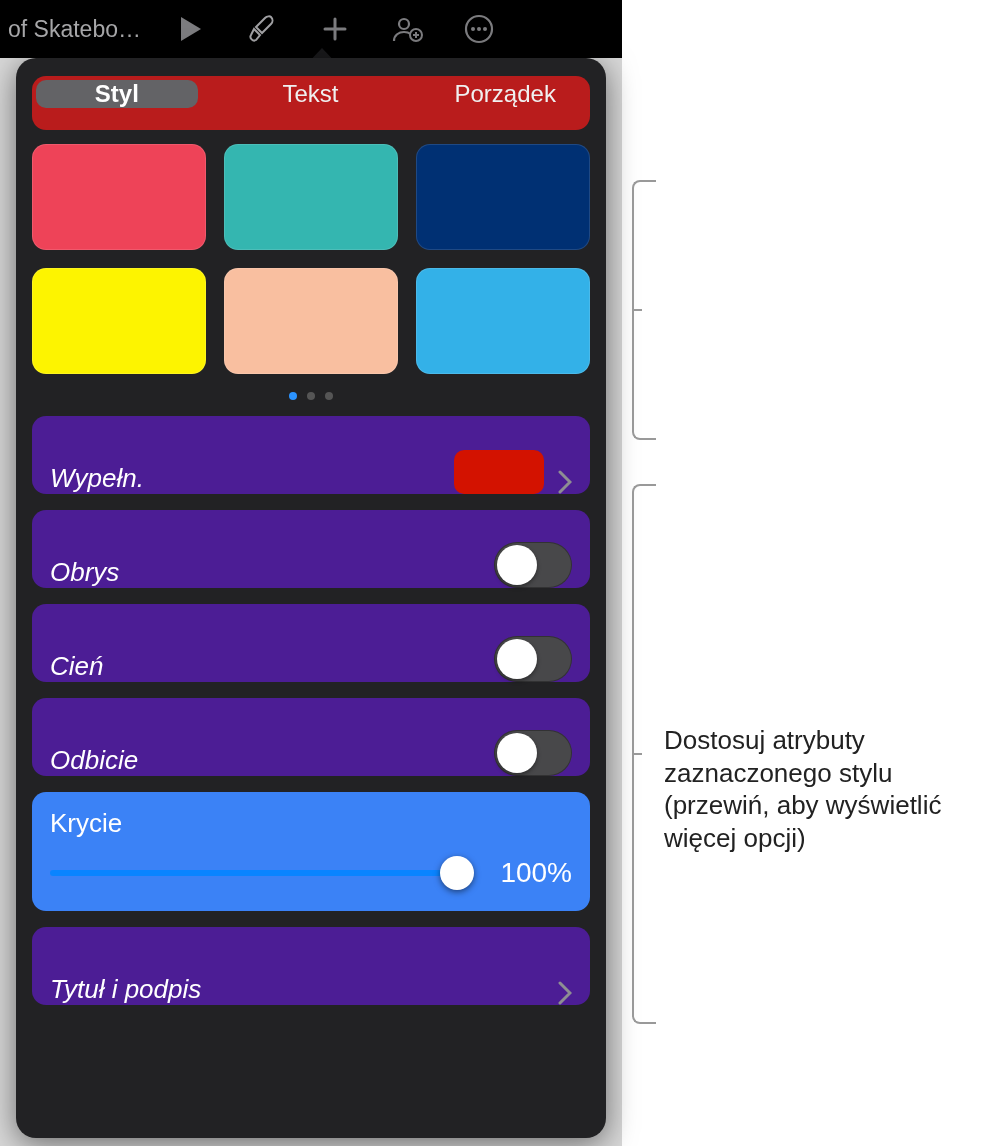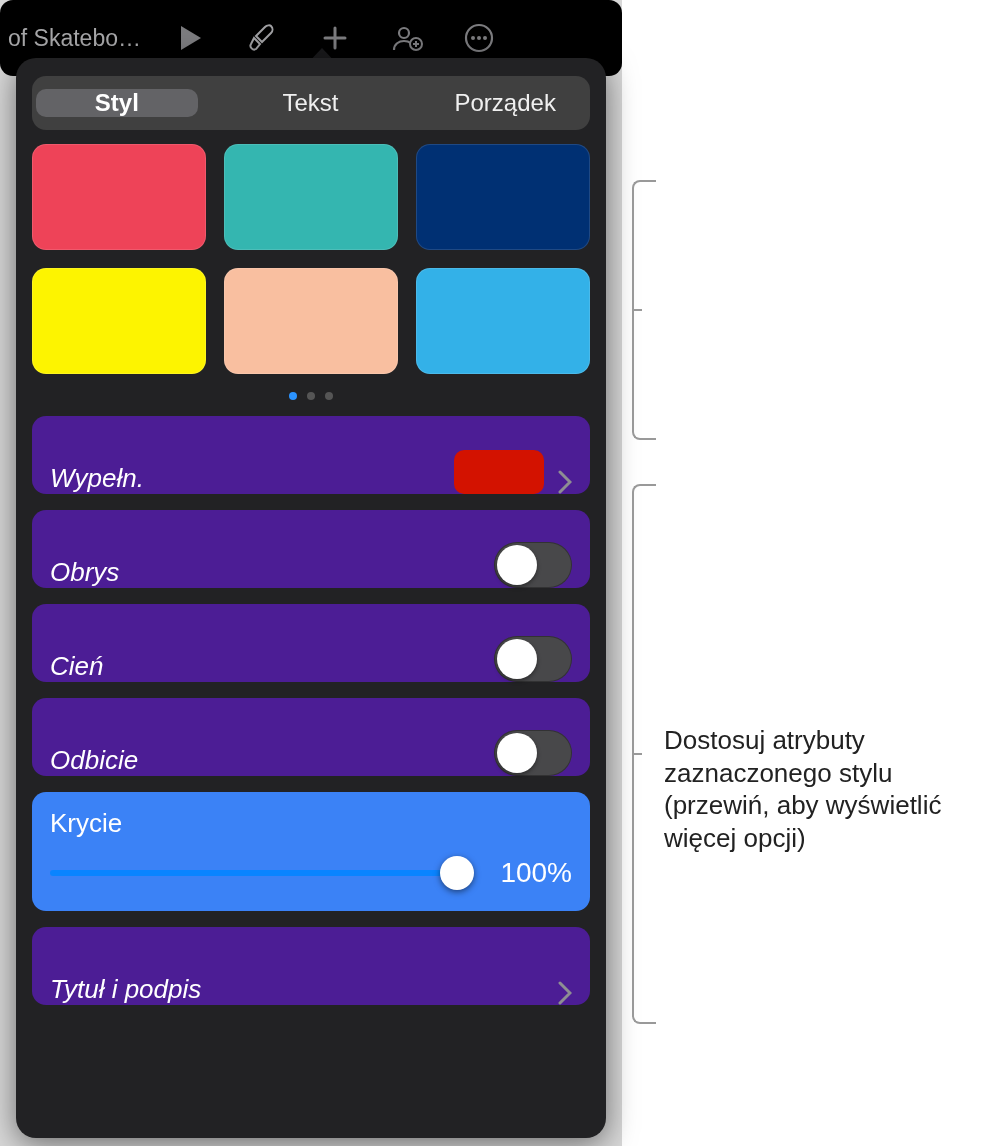--- a/index.html
+++ b/index.html
@@ -12,28 +12,27 @@
     position: relative;
   }
   .left {
     width: 622px;
     display: flex;
     flex-direction: column;
     background: #d8d8d8;
     position: relative;
   }
   .toolbar {
-    height: 76px;
+    height: 58px;
     background: #000;
     display: flex;
     align-items: center;
     padding: 0 8px;
     gap: 28px;
     position: relative;
-    border-radius: 13px;
   }
   .toolbar-title {
     color: #a7a7a9;
     font-size: 23px;
     white-space: nowrap;
     overflow: hidden;
     text-overflow: ellipsis;
     max-width: 160px;
   }
   .tb-btn {
@@ -64,24 +63,24 @@
     content: "";
     position: absolute;
     top: 0; left: 0;
     border-left: 17px solid transparent;
     border-right: 17px solid transparent;
     border-bottom: 18px solid #1a1a1c;
   }
   .seg {
     margin: 18px 16px 14px;
     height: 54px;
-    background: #404040;
+    background: #b91c1c;
     border-radius: 14px;
     display: flex;
-    align-items: center;
+    align-items: flex-start;
     padding: 4px;
   }
   .seg-btn {
     flex: 1;
     display: flex; align-items: center; justify-content: center;
     font-size: 24px; font-weight: 600;
     color: #fff;
     border-radius: 10px;
     position: relative;
   }

